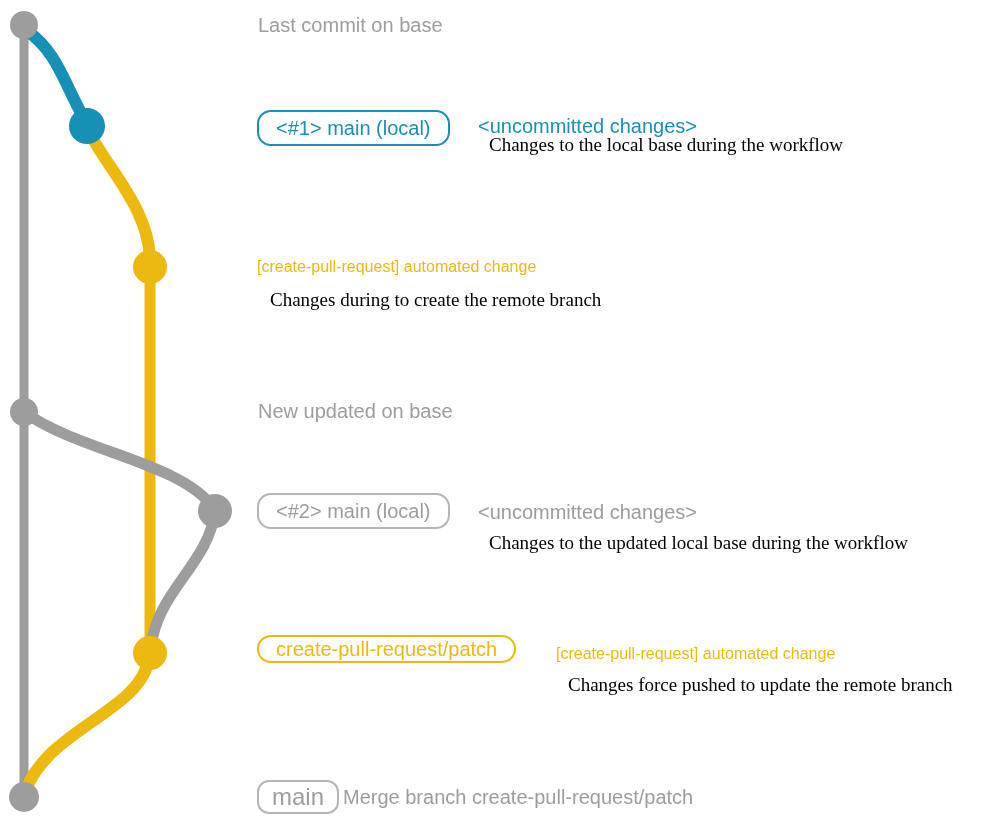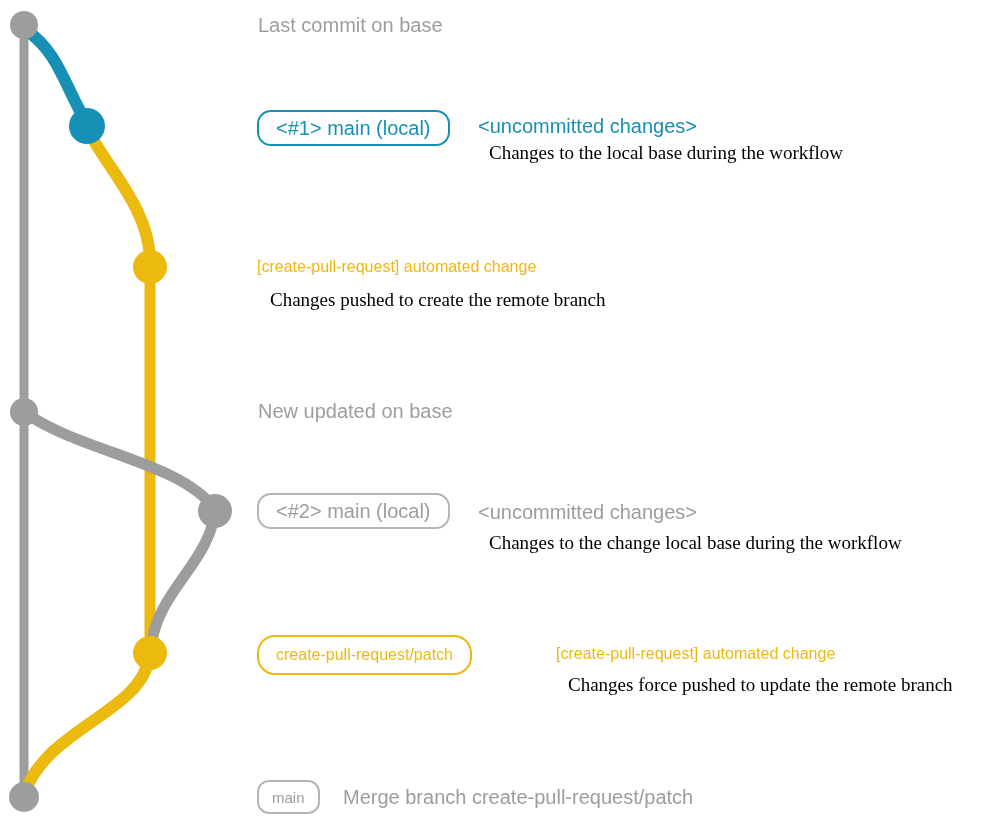--- a/index.html
+++ b/index.html
@@ -29,22 +29,22 @@
   .tagbox{
     display:inline-flex;align-items:center;justify-content:flex-end;
     border-radius:14px;background:var(--bg);box-sizing:border-box;
   }
   .tag-teal{border:2px solid var(--teal);color:var(--teal);}
   .tag-gray{border:2px solid #b5b5b5;color:var(--gray);}
   .tag-yellow{border:2px solid var(--yellow);color:var(--yellow);}
 
   #box1{left:257px;top:110px;height:36px;padding:0 17px;font-size:20px;}
   #box2{left:257px;top:493px;height:36px;padding:0 17px;font-size:20px;}
-  #box3{left:257px;top:635px;height:40px;padding:0 17px;font-size:16px;border-radius:18px;}
-  #box4{left:257px;top:780px;height:34px;padding:0 13px;font-size:15px;border-radius:12px;}
+  #box3{left:257px;top:635px;height:28px;padding:0 17px;font-size:20px;border-radius:18px;}
+  #box4{left:257px;top:780px;height:34px;padding:0 13px;font-size:24px;border-radius:12px;}
 </style>
 </head>
 <body>
 
 <svg id="graph-svg" width="981" height="827" viewBox="0 0 981 827">
 
   <path class="stroke-yellow" stroke-width="11" d="M150 262 L150 650"></path>
   <path class="stroke-gray" stroke-width="9" d="M24 25 L24 797"></path>
   <path class="stroke-teal" stroke-width="12" d="M26 30 C58 52 64 84 86 122"></path>
   <path class="stroke-yellow" stroke-width="12" d="M87 128 C106 168 150 208 150 262"></path>
@@ -60,32 +60,32 @@
   <circle class="fill-gray" cx="215" cy="511" r="17"></circle>
   <circle class="fill-yellow" cx="150" cy="653" r="17"></circle>
 </svg>
 
 <div class="abs sans20 txt-gray" style="left:258px;top:13px;">Last commit on base</div>
 
 <div class="abs tagbox tag-teal" id="box1">
   <span>&lt;#1&gt; main (local)</span>
 </div>
 <div class="abs sans20 txt-teal" style="left:478px;top:114px;">&lt;uncommitted changes&gt;</div>
-<div class="abs serif19" style="left:489px;top:140px;">Changes to the local base during the workflow</div>
+<div class="abs serif19" style="left:489px;top:132px;">Changes to the local base during the workflow</div>
 
 <div class="abs sans21 txt-yellow" style="left:257px;top:254px;">[create-pull-request] automated change</div>
-<div class="abs serif19" style="left:270px;top:287px;">Changes pushed to create the remote branch</div>
+<div class="abs serif19" style="left:270px;top:287px;">Changes during to create the remote branch</div>
 
 <div class="abs sans20 txt-gray" style="left:258px;top:399px;">New updated on base</div>
 
 <div class="abs tagbox tag-gray" id="box2">
   <span>&lt;#2&gt; main (local)</span>
 </div>
 <div class="abs sans20 txt-gray" style="left:478px;top:500px;">&lt;uncommitted changes&gt;</div>
-<div class="abs serif19" style="left:489px;top:530px;">Changes to the change local base during the workflow</div>
+<div class="abs serif19" style="left:489px;top:530px;">Changes to the updated local base during the workflow</div>
 
 <div class="abs tagbox tag-yellow" id="box3">
   <span>create-pull-request/patch</span>
 </div>
 <div class="abs sans21 txt-yellow" style="left:556px;top:641px;">[create-pull-request] automated change</div>
 <div class="abs serif19" style="left:568px;top:672px;">Changes force pushed to update the remote branch</div>
 
 <div class="abs tagbox tag-gray" id="box4">
   <span>main</span>
 </div>

